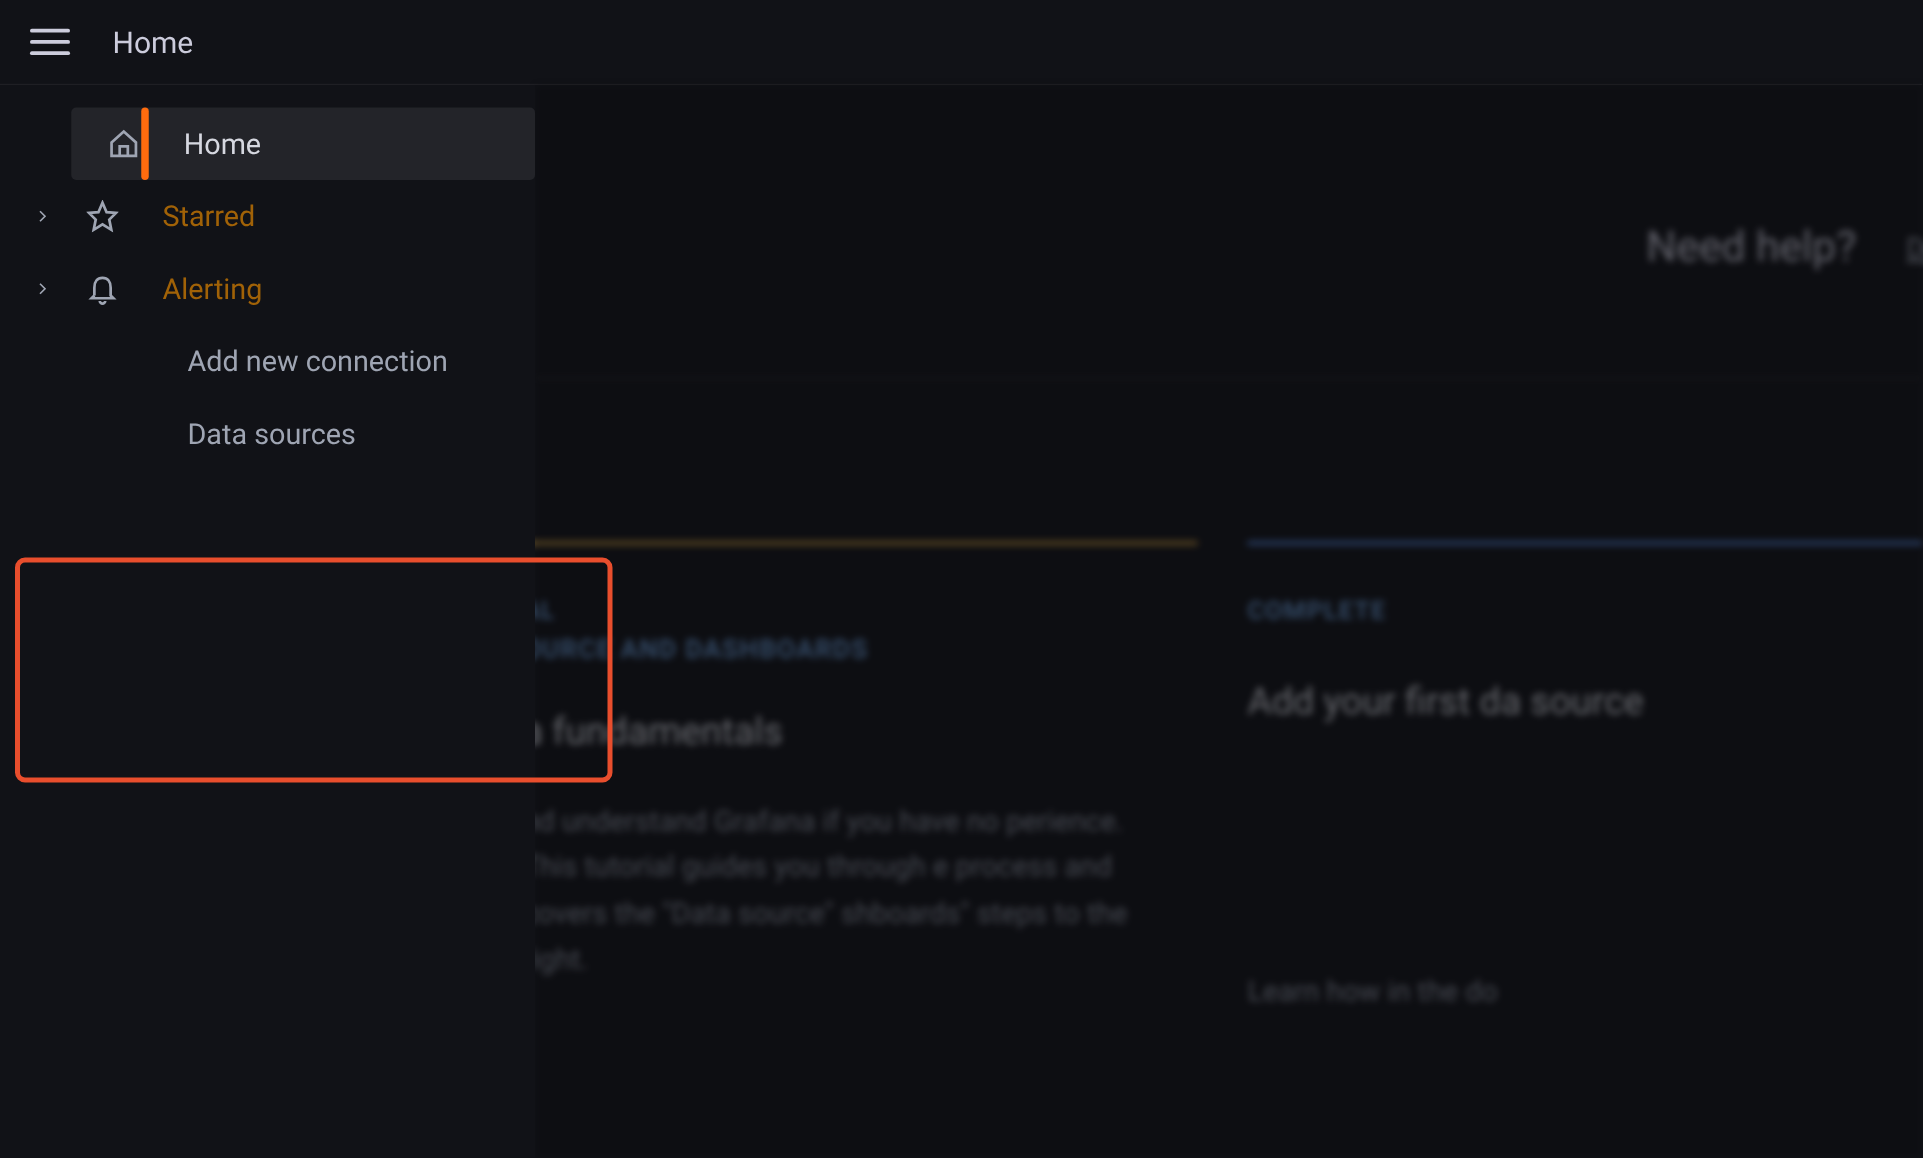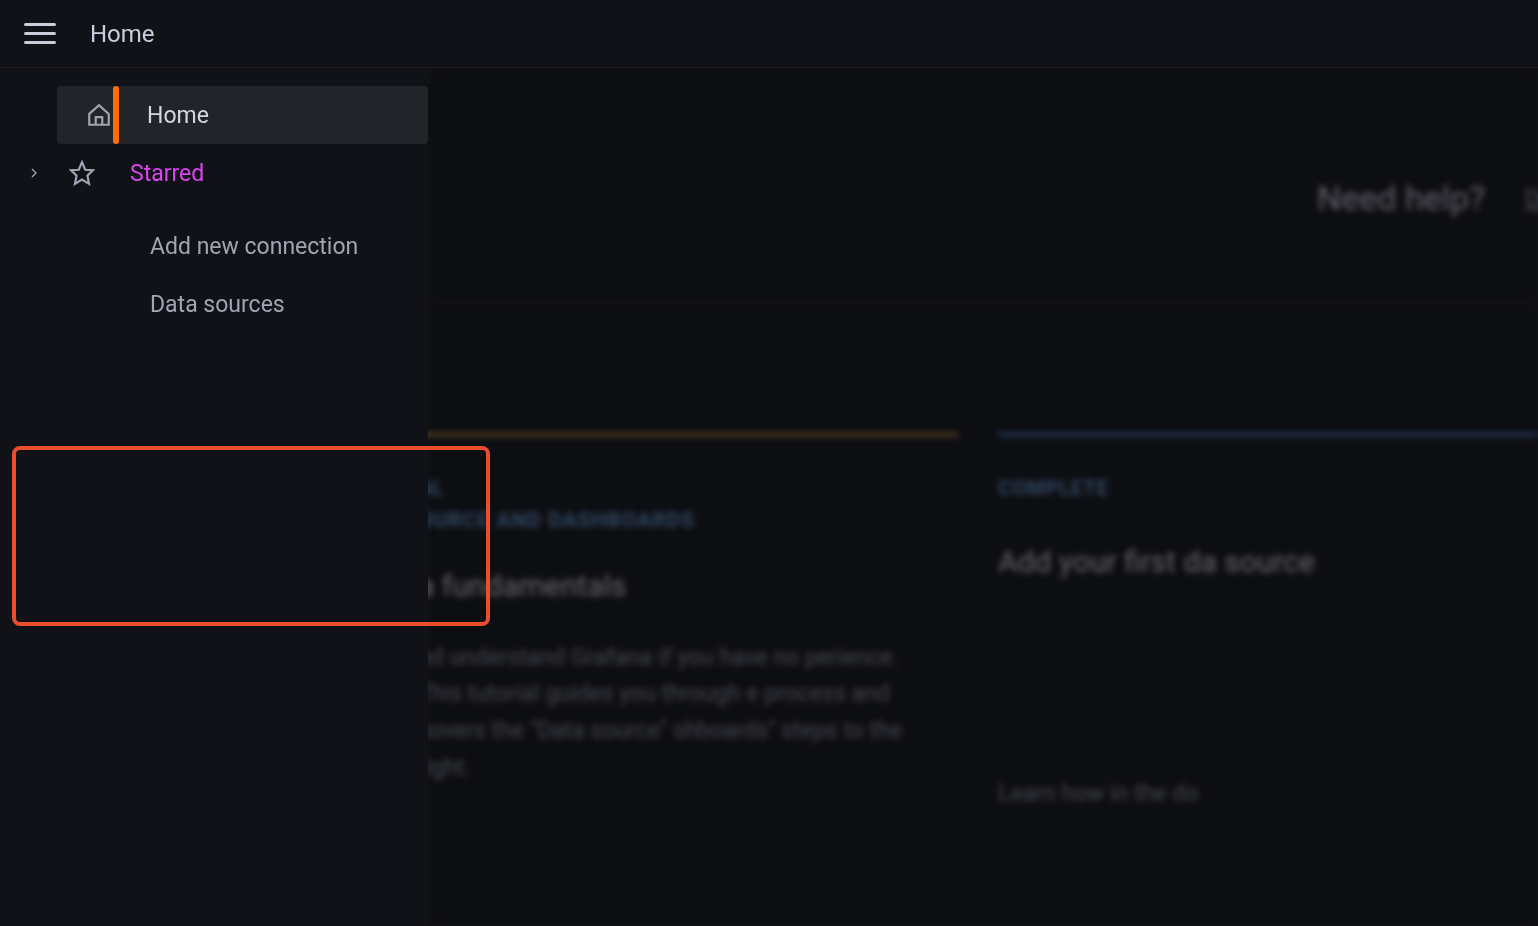--- a/index.html
+++ b/index.html
@@ -99,31 +99,31 @@
     .icon-cell {
       width: 56px;
       display: flex;
       align-items: center;
       justify-content: center;
       flex-shrink: 0;
     }
     
     .nav-label {
       font-size: 23px;
-      color: #d946ef;
+      color: #a16207;
       margin-left: 20px;
     }
     
     .nav-item.active .nav-label {
       color: #d6d8e0;
     }
     
     .sub-item {
       display: flex;
-      align-items: flex-end;
+      align-items: center;
       height: 58px;
       padding-left: 150px;
       cursor: pointer;
     }
     
     .sub-label {
       font-size: 23px;
       color: #9fa5b3;
     }
     
@@ -269,20 +269,33 @@
       <div class="icon-cell">
         <svg width="26" height="26" viewBox="0 0 24 24" class="svg-icon">
           <path d="M12 2 L15 9 L22 9.5 L17 14.5 L18.5 22 L12 18 L5.5 22 L7 14.5 L2 9.5 L9 9 Z"></path>
         </svg>
       </div>
       <div class="nav-label">Starred</div>
     </div>
 
 
 
+    <div class="nav-item">
+      <div class="chevron-cell">
+        <svg width="16" height="16" viewBox="0 0 24 24" class="svg-icon">
+          <path d="M9 6 L15 12 L9 18"></path>
+        </svg>
+      </div>
+      <div class="icon-cell">
+        <svg width="26" height="26" viewBox="0 0 24 24" class="svg-icon">
+          <path d="M6 17 V11 C6 7 8 4 12 4 C16 4 18 7 18 11 V17 L20 19 H4 L6 17 M10 21 C10 22 11 23 12 23 C13 23 14 22 14 21"></path>
+        </svg>
+      </div>
+      <div class="nav-label">Alerting</div>
+    </div>
 
 
     <div class="sub-item">
       <div class="sub-label">Add new connection</div>
     </div>
 
     <div class="sub-item">
       <div class="sub-label">Data sources</div>
     </div>
 

